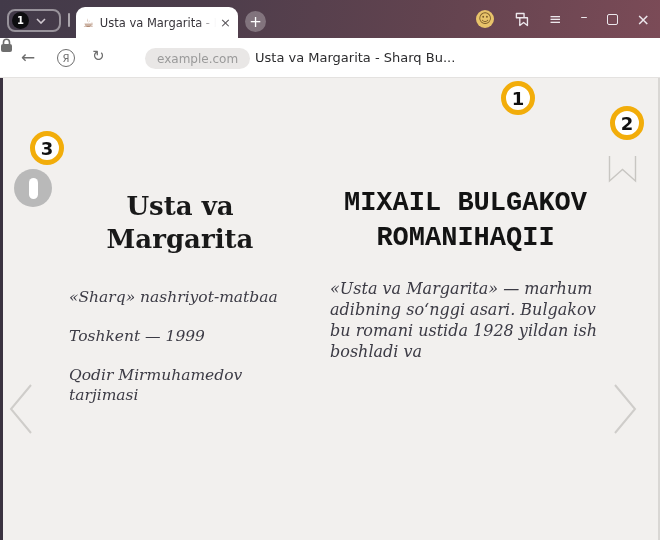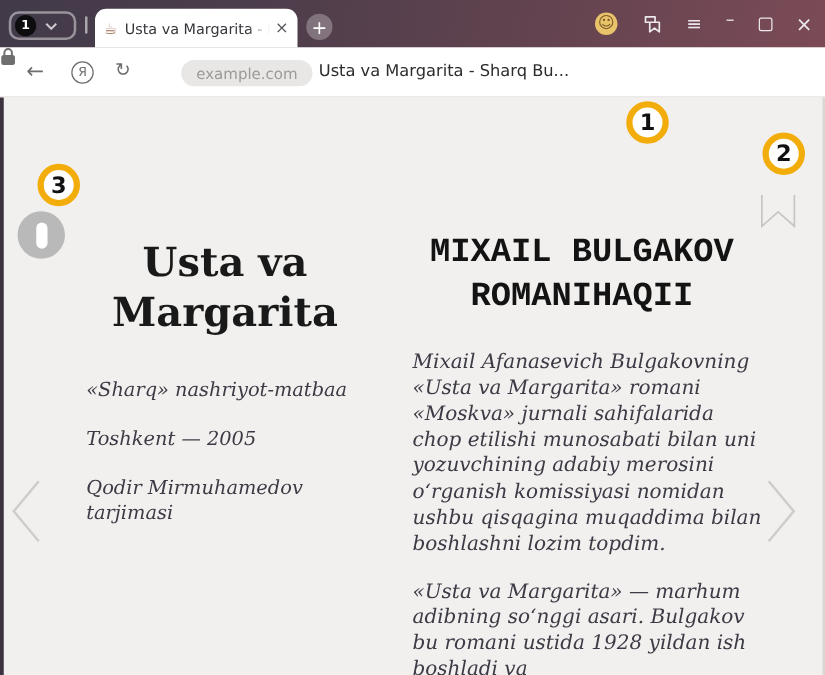--- a/index.html
+++ b/index.html
@@ -68,21 +68,21 @@
   .anno1 { left:501px; top:81px; }
   .anno2 { left:610px; top:106px; }
   .anno3 { left:30px; top:131px; }
 
   .ribbon { position:absolute; left:608px; top:78px; }
   .nav-arrow { position:absolute; }
   .nav-left { left:6px; top:304px; }
   .nav-right { left:612px; top:304px; }
 
   .page-left { position:absolute; left:55px; top:112px; width:250px; color:#191919; }
-  .page-left .booktitle { font-family:"DejaVu Serif", serif; font-weight:bold; font-size:32px;
+  .page-left .booktitle { font-family:"DejaVu Serif", serif; font-weight:bold; font-size:26px;
     line-height:1.25; text-align:center; width:190px; margin:0 auto; }
   .page-left .subtitle { font-family:"DejaVu Serif", serif; font-weight:bold; font-style:italic;
     font-size:19px; text-align:center; margin-top:64px; }
   .page-left .pub { margin-top:32px; padding-left:14px; }
   .page-left .pub p { font-family:"DejaVu Serif", serif; font-style:italic; font-size:15.5px;
     line-height:1.3; color:#3c3b45; margin-bottom:19px; }
 
   .page-right { position:absolute; left:318px; top:108px; width:295px; }
   .page-right .essaytitle { font-family:Liberation Mono, monospace; font-weight:bold; font-size:27px;
     line-height:1.3; text-align:center; color:#131313; width:250px; margin:0 auto; }
@@ -163,29 +163,28 @@
     <polyline points="25,3 5,27 25,51" fill="none" stroke="#cfcdca" stroke-width="2"></polyline>
   </svg>
   <svg class="nav-arrow nav-right" width="28" height="54" viewBox="0 0 28 54">
     <polyline points="3,3 23,27 3,51" fill="none" stroke="#cfcdca" stroke-width="2"></polyline>
   </svg>
 
   <div class="page-left">
     <div class="booktitle">Usta va Margarita</div>
     <div class="pub">
       <p>«Sharq» nashriyot-matbaa</p>
-      <p>Toshkent — 2005</p>
+      <p>Toshkent — 1999</p>
       <p>Qodir Mirmuhamedov tarjimasi</p>
     </div>
   </div>
 
   <div class="page-right">
     <div class="essaytitle">MIXAIL BULGAKOV ROMANIHAQII</div>
     <div class="body">
-      <p>Mixail Afanasevich Bulgakovning «Usta va Margarita» romani «Moskva» jurnali sahifalarida chop etilishi munosabati bilan uni yozuvchining adabiy merosini o‘rganish komissiyasi nomidan ushbu qisqagina muqaddima bilan boshlashni lozim topdim.</p>
       <p>«Usta va Margarita» — marhum adibning so‘nggi asari. Bulgakov bu romani ustida 1928 yildan ish boshladi va</p>
     </div>
   </div>
 </div>
 
 <div class="edge-l"></div>
 <div class="edge-r"></div>
 
 <div class="anno anno1">1</div>
 <div class="anno anno2">2</div>

